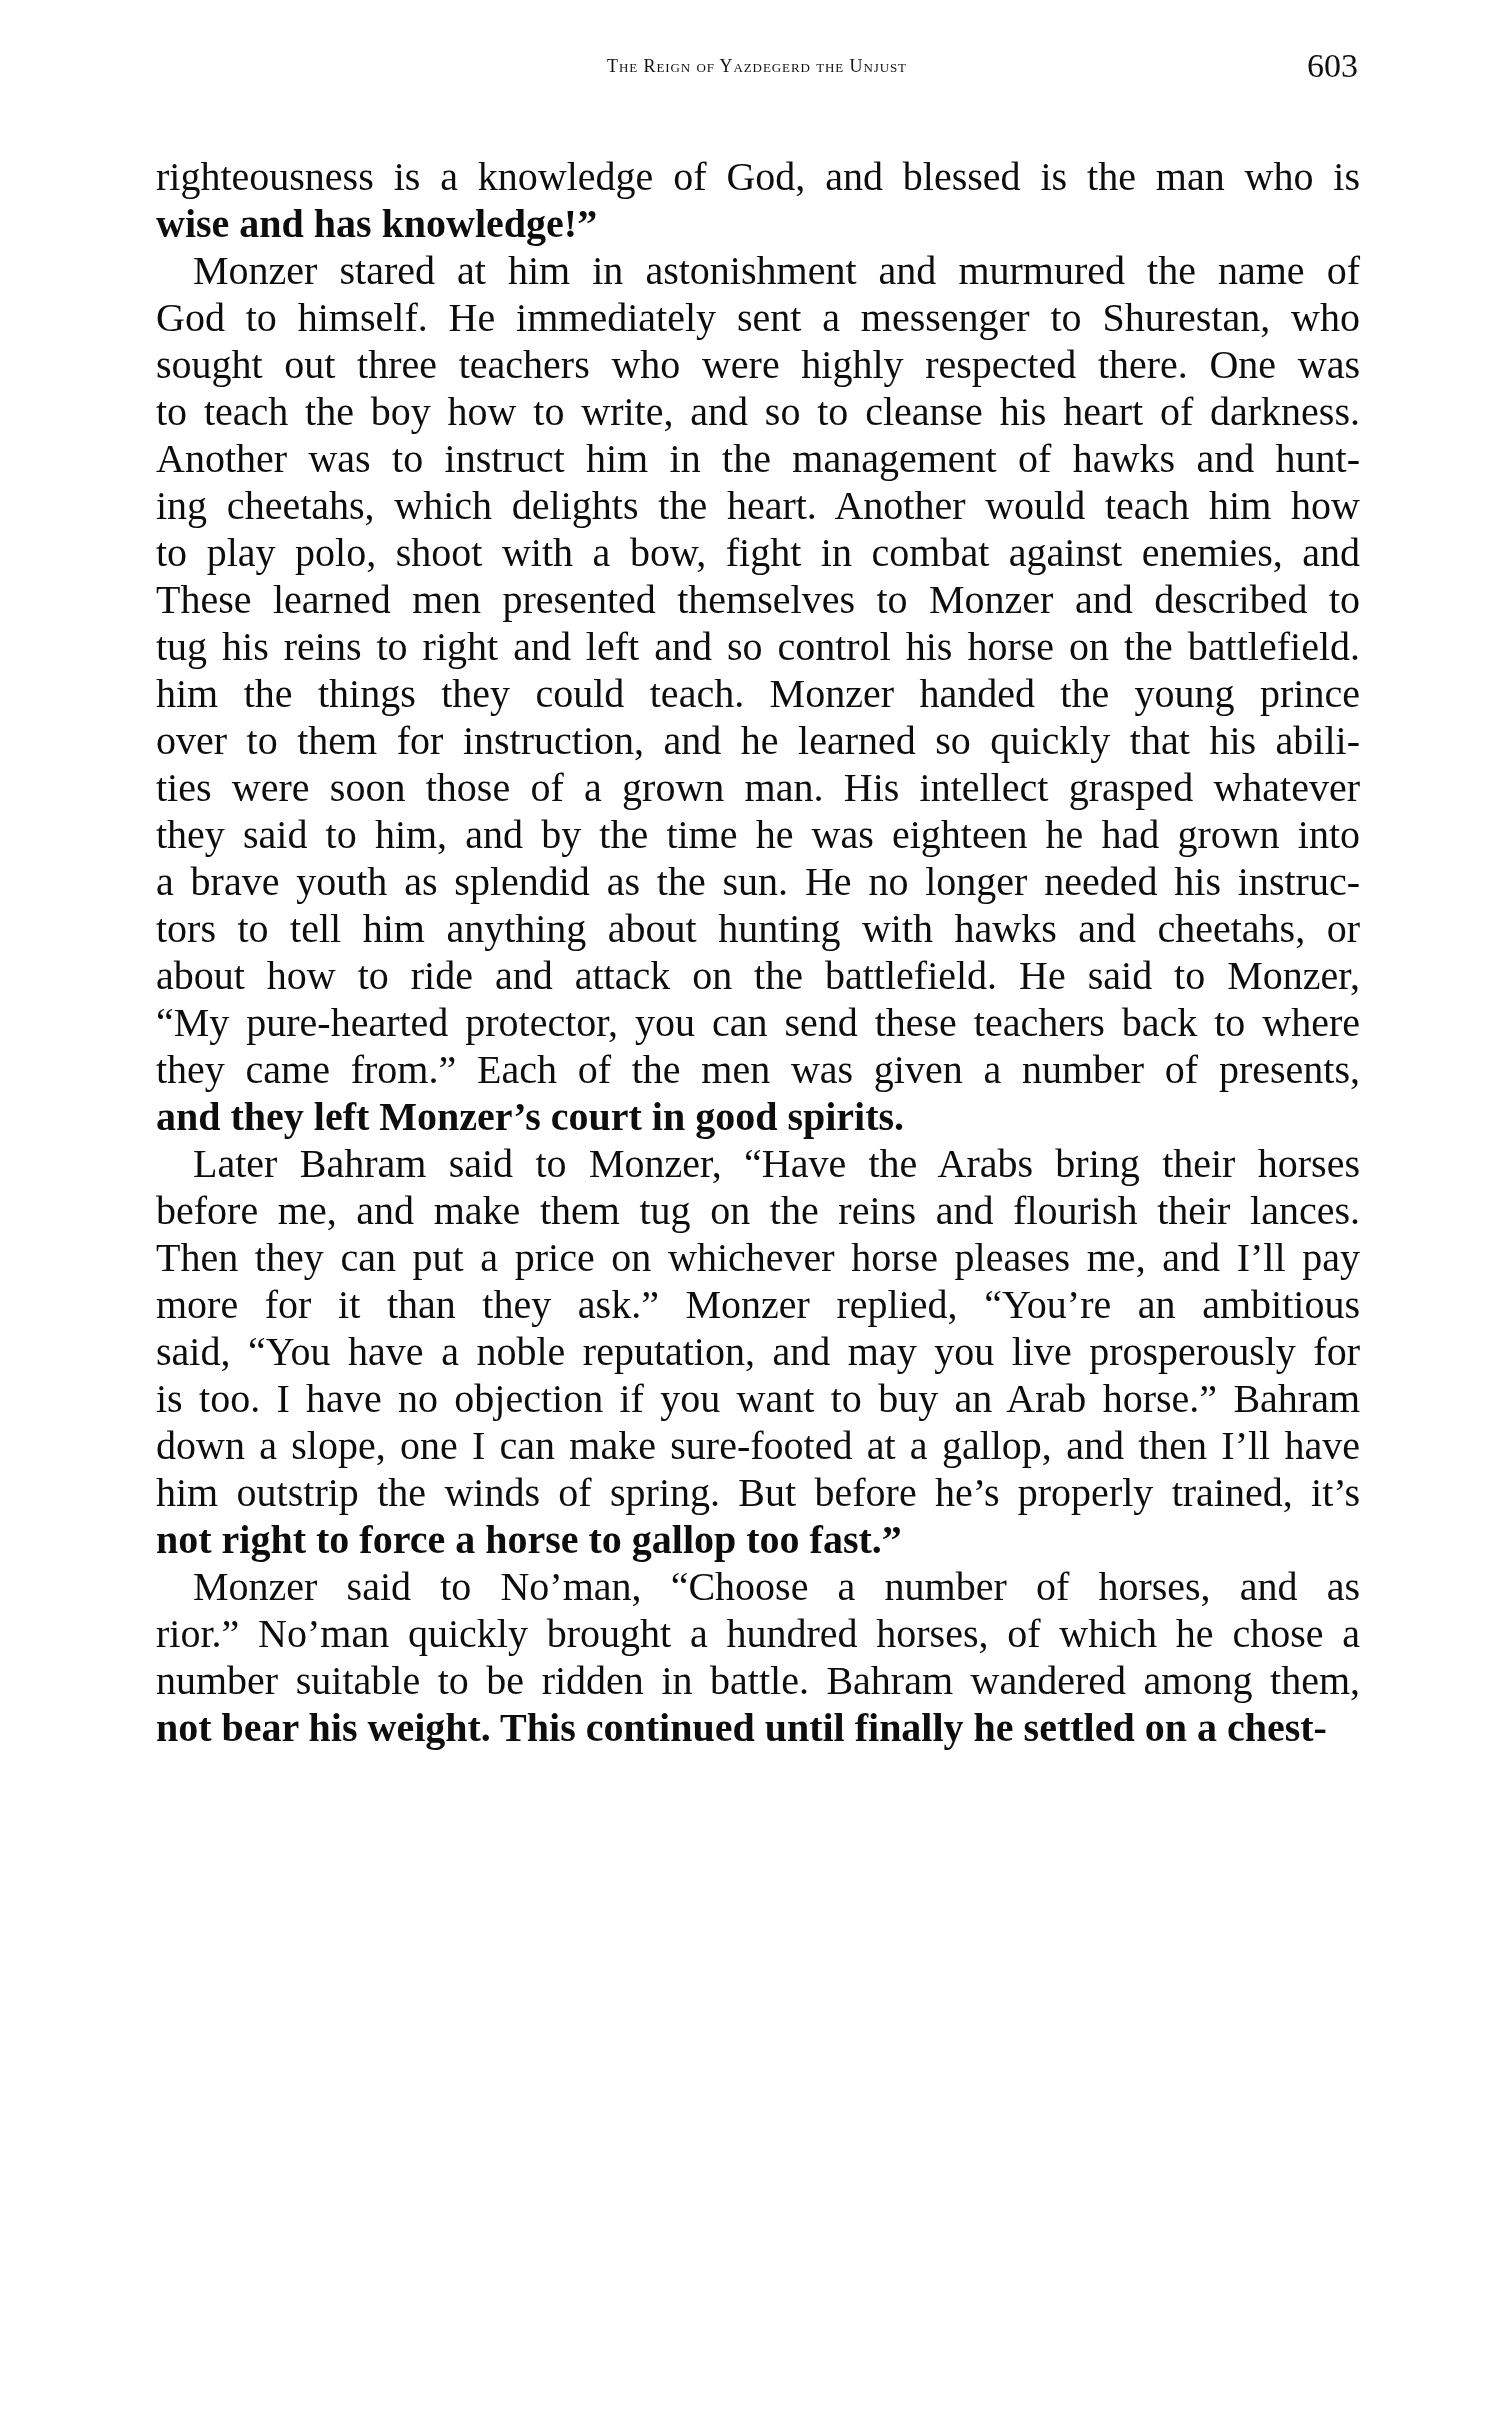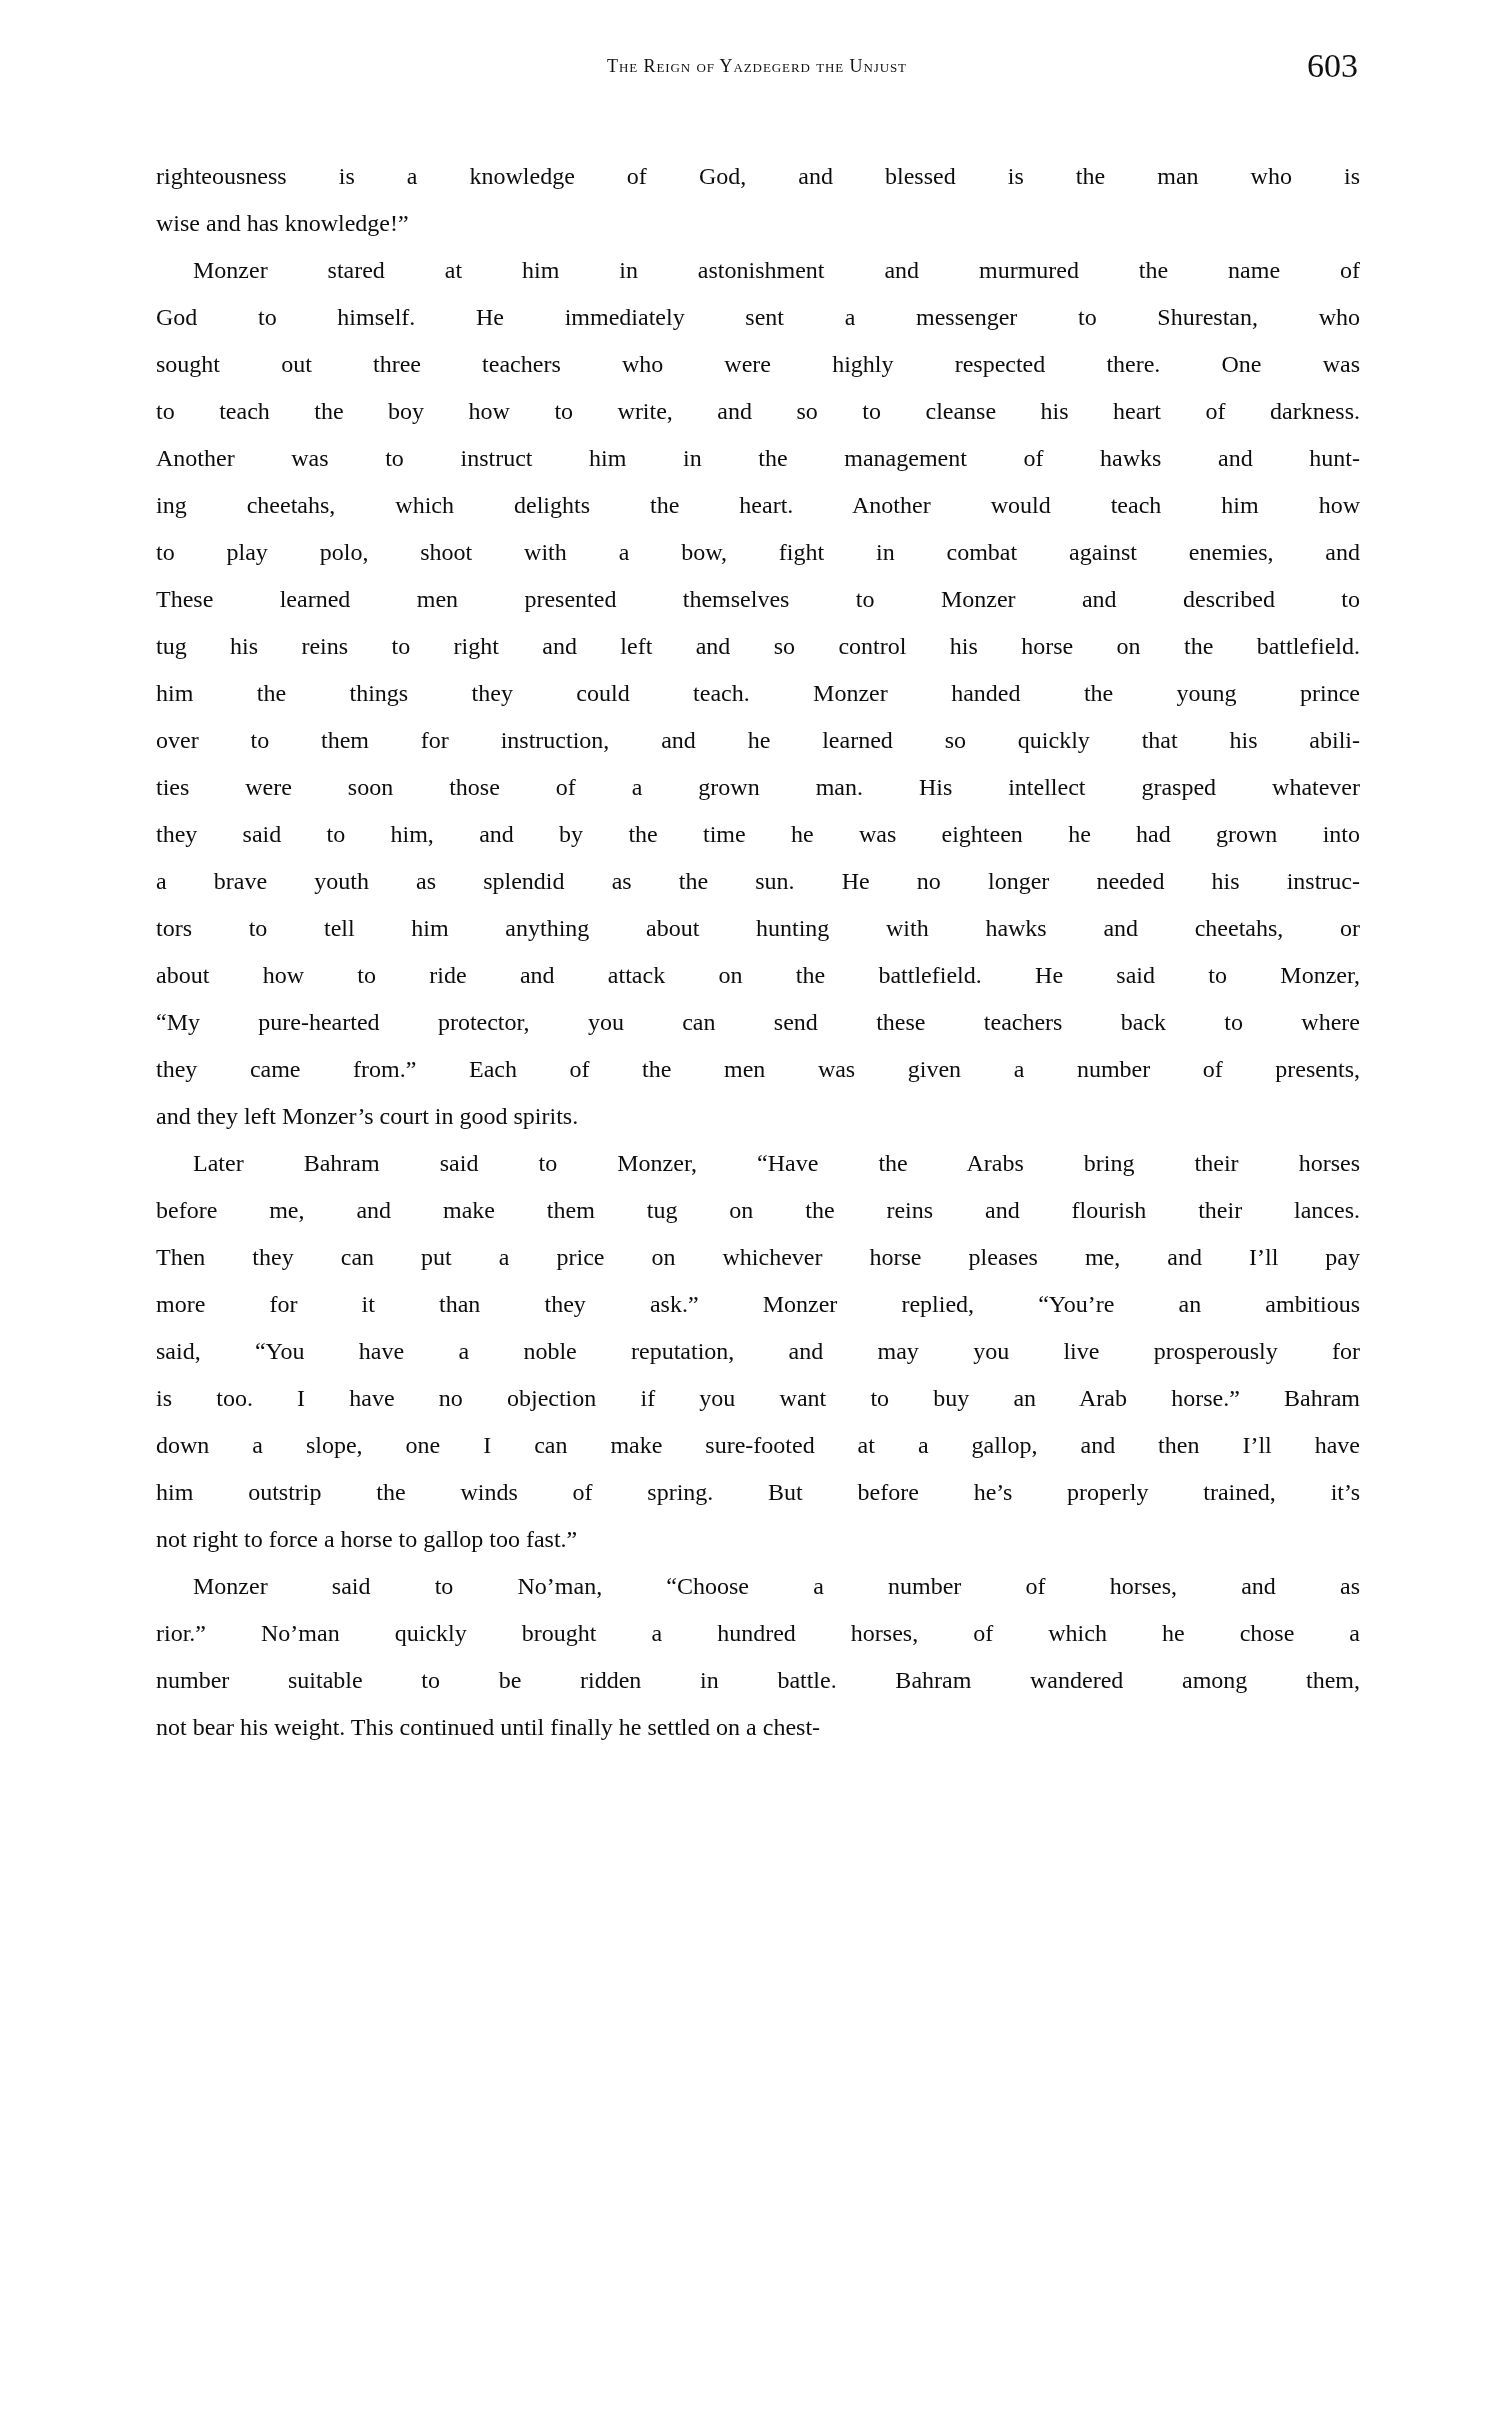--- a/index.html
+++ b/index.html
@@ -52,35 +52,36 @@
   
   .textblock {
     position: absolute;
     top: 153px;
     left: 156px;
     width: 1204px;
   }
   .para {
     margin: 0;
     padding: 0;
-    font-size: 24px;
+    font-size: 40px;
     line-height: 47px;
     color: #0d0d0d;
   }
   
   .j {
     display: block;
     text-align: justify;
     text-align-last: justify;
     white-space: normal;
     height: 47px;
   }
   .last {
     text-align: center;
     text-align-last: left;
+    font-weight: bold;
   }
   .indent {
     padding-left: 37px;
     box-sizing: border-box;
   }
 </style>
 </head>
 <body>
 
 <div class="page">

